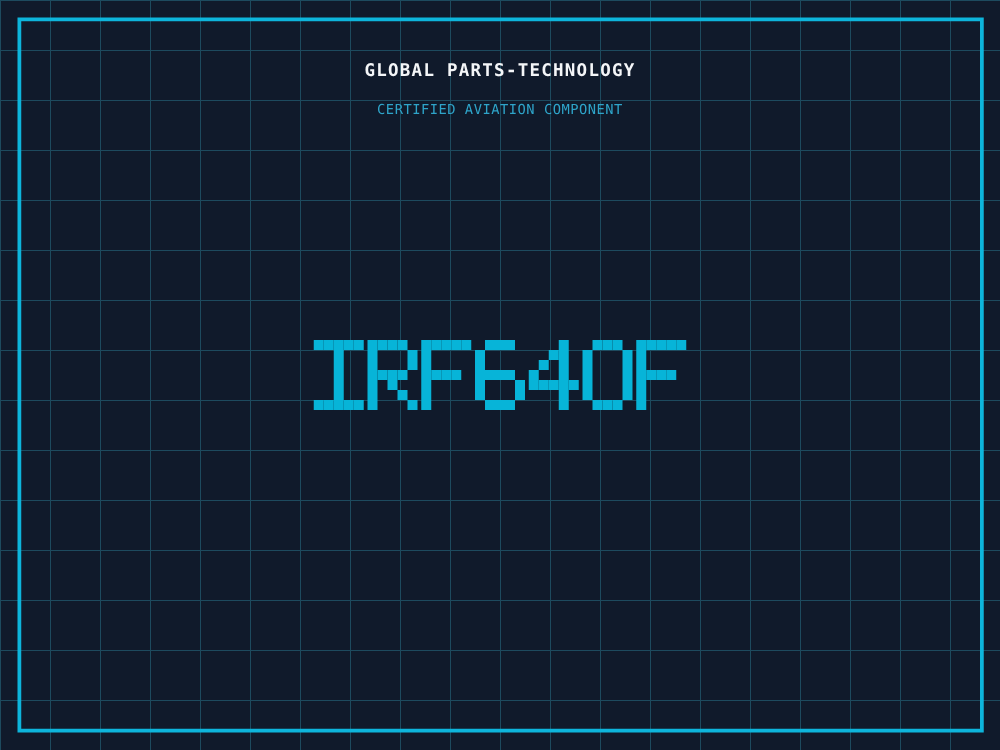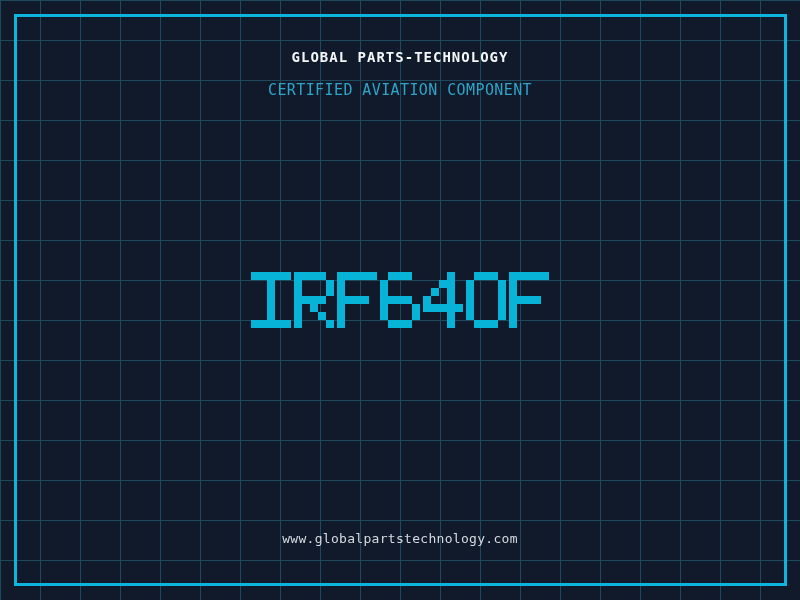--- a/index.html
+++ b/index.html
@@ -29,21 +29,21 @@
   }
   .title {
     top: 49px;
     color: #f4f6f8;
     font-size: 14px; font-weight: bold;
     letter-spacing: 1px;
   }
   .subtitle {
     top: 81px;
     color: #2ea4c9;
-    font-size: 15px;
+    font-size: 11px;
     letter-spacing: 0.4px;
   }
   .part-label {
     top: 219px;
     color: #97a1ad;
     font-size: 14px; font-weight: bold;
     letter-spacing: 0.8px;
   }
   .part-number {
     top: 272px;
@@ -70,14 +70,13 @@
 <div class="canvas">
   <div class="frame"></div>
 
   <div class="row title">GLOBAL PARTS-TECHNOLOGY</div>
 
   <div class="row subtitle">CERTIFIED AVIATION COMPONENT</div>
 
 
   <div class="row part-number" aria-label="IRF640F"><div class="glyph"><i style="left: 0px; top: 0px;"></i><i style="left: 8px; top: 0px;"></i><i style="left: 16px; top: 0px;"></i><i style="left: 24px; top: 0px;"></i><i style="left: 32px; top: 0px;"></i><i style="left: 16px; top: 8px;"></i><i style="left: 16px; top: 16px;"></i><i style="left: 16px; top: 24px;"></i><i style="left: 16px; top: 32px;"></i><i style="left: 16px; top: 40px;"></i><i style="left: 0px; top: 48px;"></i><i style="left: 8px; top: 48px;"></i><i style="left: 16px; top: 48px;"></i><i style="left: 24px; top: 48px;"></i><i style="left: 32px; top: 48px;"></i></div><div class="glyph"><i style="left: 0px; top: 0px;"></i><i style="left: 8px; top: 0px;"></i><i style="left: 16px; top: 0px;"></i><i style="left: 24px; top: 0px;"></i><i style="left: 0px; top: 8px;"></i><i style="left: 32px; top: 8px;"></i><i style="left: 0px; top: 16px;"></i><i style="left: 32px; top: 16px;"></i><i style="left: 0px; top: 24px;"></i><i style="left: 8px; top: 24px;"></i><i style="left: 16px; top: 24px;"></i><i style="left: 24px; top: 24px;"></i><i style="left: 0px; top: 32px;"></i><i style="left: 16px; top: 32px;"></i><i style="left: 0px; top: 40px;"></i><i style="left: 24px; top: 40px;"></i><i style="left: 0px; top: 48px;"></i><i style="left: 32px; top: 48px;"></i></div><div class="glyph"><i style="left: 0px; top: 0px;"></i><i style="left: 8px; top: 0px;"></i><i style="left: 16px; top: 0px;"></i><i style="left: 24px; top: 0px;"></i><i style="left: 32px; top: 0px;"></i><i style="left: 0px; top: 8px;"></i><i style="left: 0px; top: 16px;"></i><i style="left: 0px; top: 24px;"></i><i style="left: 8px; top: 24px;"></i><i style="left: 16px; top: 24px;"></i><i style="left: 24px; top: 24px;"></i><i style="left: 0px; top: 32px;"></i><i style="left: 0px; top: 40px;"></i><i style="left: 0px; top: 48px;"></i></div><div class="glyph"><i style="left: 8px; top: 0px;"></i><i style="left: 16px; top: 0px;"></i><i style="left: 24px; top: 0px;"></i><i style="left: 0px; top: 8px;"></i><i style="left: 0px; top: 16px;"></i><i style="left: 0px; top: 24px;"></i><i style="left: 8px; top: 24px;"></i><i style="left: 16px; top: 24px;"></i><i style="left: 24px; top: 24px;"></i><i style="left: 0px; top: 32px;"></i><i style="left: 32px; top: 32px;"></i><i style="left: 0px; top: 40px;"></i><i style="left: 32px; top: 40px;"></i><i style="left: 8px; top: 48px;"></i><i style="left: 16px; top: 48px;"></i><i style="left: 24px; top: 48px;"></i></div><div class="glyph"><i style="left: 24px; top: 0px;"></i><i style="left: 16px; top: 8px;"></i><i style="left: 24px; top: 8px;"></i><i style="left: 8px; top: 16px;"></i><i style="left: 24px; top: 16px;"></i><i style="left: 0px; top: 24px;"></i><i style="left: 24px; top: 24px;"></i><i style="left: 0px; top: 32px;"></i><i style="left: 8px; top: 32px;"></i><i style="left: 16px; top: 32px;"></i><i style="left: 24px; top: 32px;"></i><i style="left: 32px; top: 32px;"></i><i style="left: 24px; top: 40px;"></i><i style="left: 24px; top: 48px;"></i></div><div class="glyph"><i style="left: 8px; top: 0px;"></i><i style="left: 16px; top: 0px;"></i><i style="left: 24px; top: 0px;"></i><i style="left: 0px; top: 8px;"></i><i style="left: 32px; top: 8px;"></i><i style="left: 0px; top: 16px;"></i><i style="left: 32px; top: 16px;"></i><i style="left: 0px; top: 24px;"></i><i style="left: 32px; top: 24px;"></i><i style="left: 0px; top: 32px;"></i><i style="left: 32px; top: 32px;"></i><i style="left: 0px; top: 40px;"></i><i style="left: 32px; top: 40px;"></i><i style="left: 8px; top: 48px;"></i><i style="left: 16px; top: 48px;"></i><i style="left: 24px; top: 48px;"></i></div><div class="glyph"><i style="left: 0px; top: 0px;"></i><i style="left: 8px; top: 0px;"></i><i style="left: 16px; top: 0px;"></i><i style="left: 24px; top: 0px;"></i><i style="left: 32px; top: 0px;"></i><i style="left: 0px; top: 8px;"></i><i style="left: 0px; top: 16px;"></i><i style="left: 0px; top: 24px;"></i><i style="left: 8px; top: 24px;"></i><i style="left: 16px; top: 24px;"></i><i style="left: 24px; top: 24px;"></i><i style="left: 0px; top: 32px;"></i><i style="left: 0px; top: 40px;"></i><i style="left: 0px; top: 48px;"></i></div></div>
 
-  <div class="row website">www.globalpartstechnology.com</div>
 </div>
 
 </body></html>

